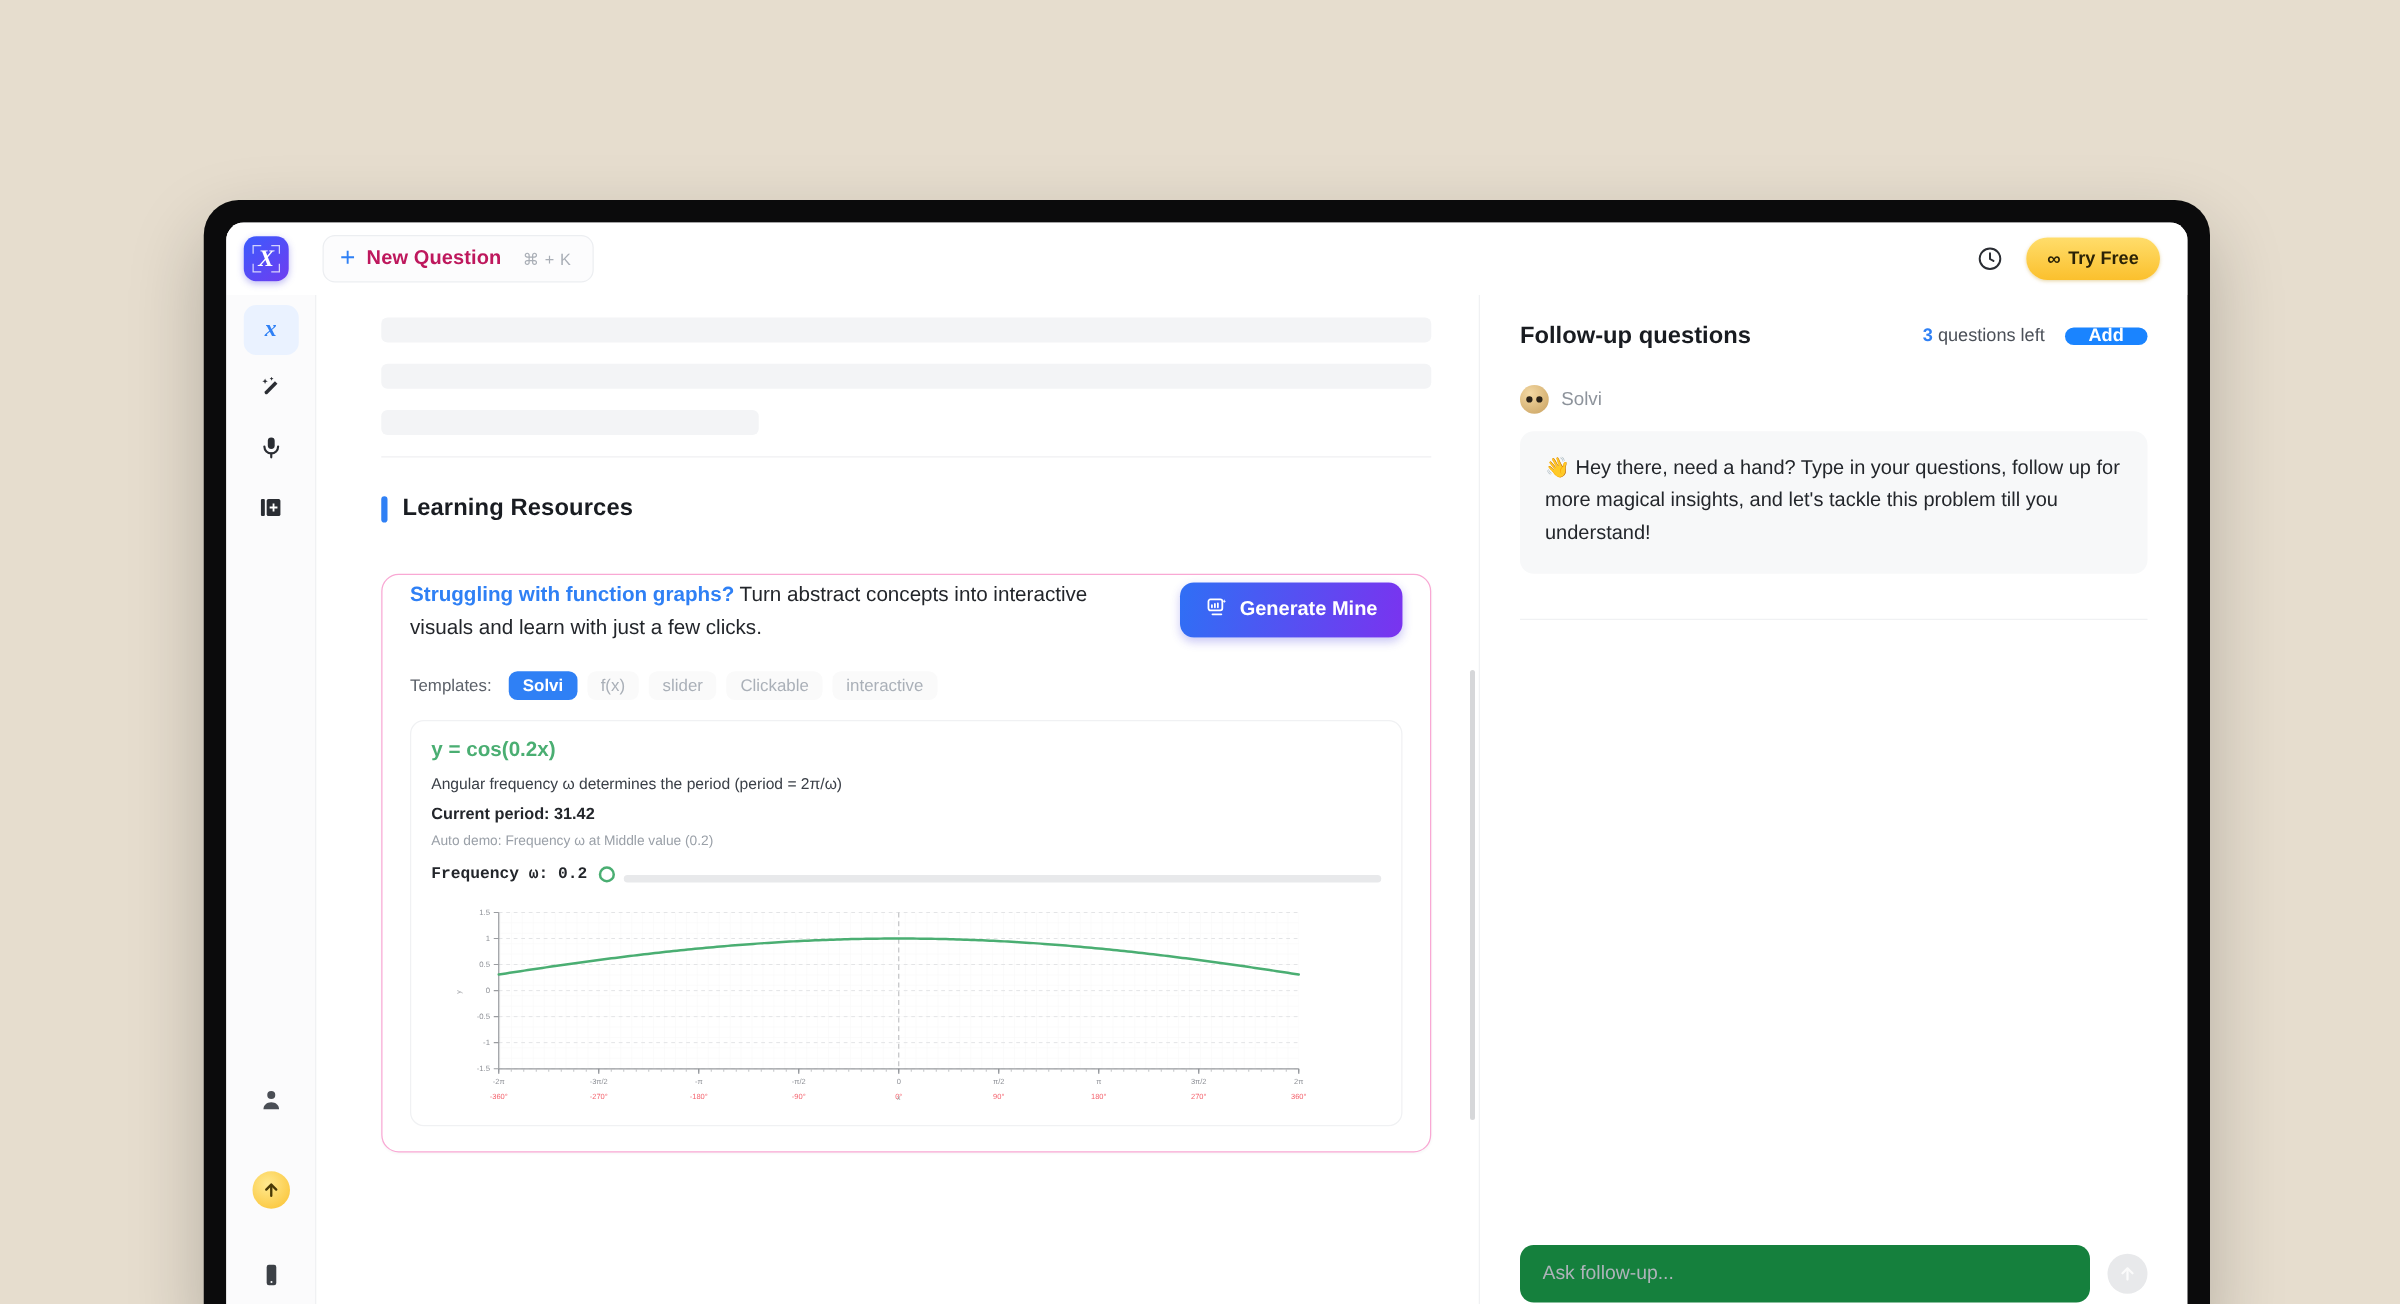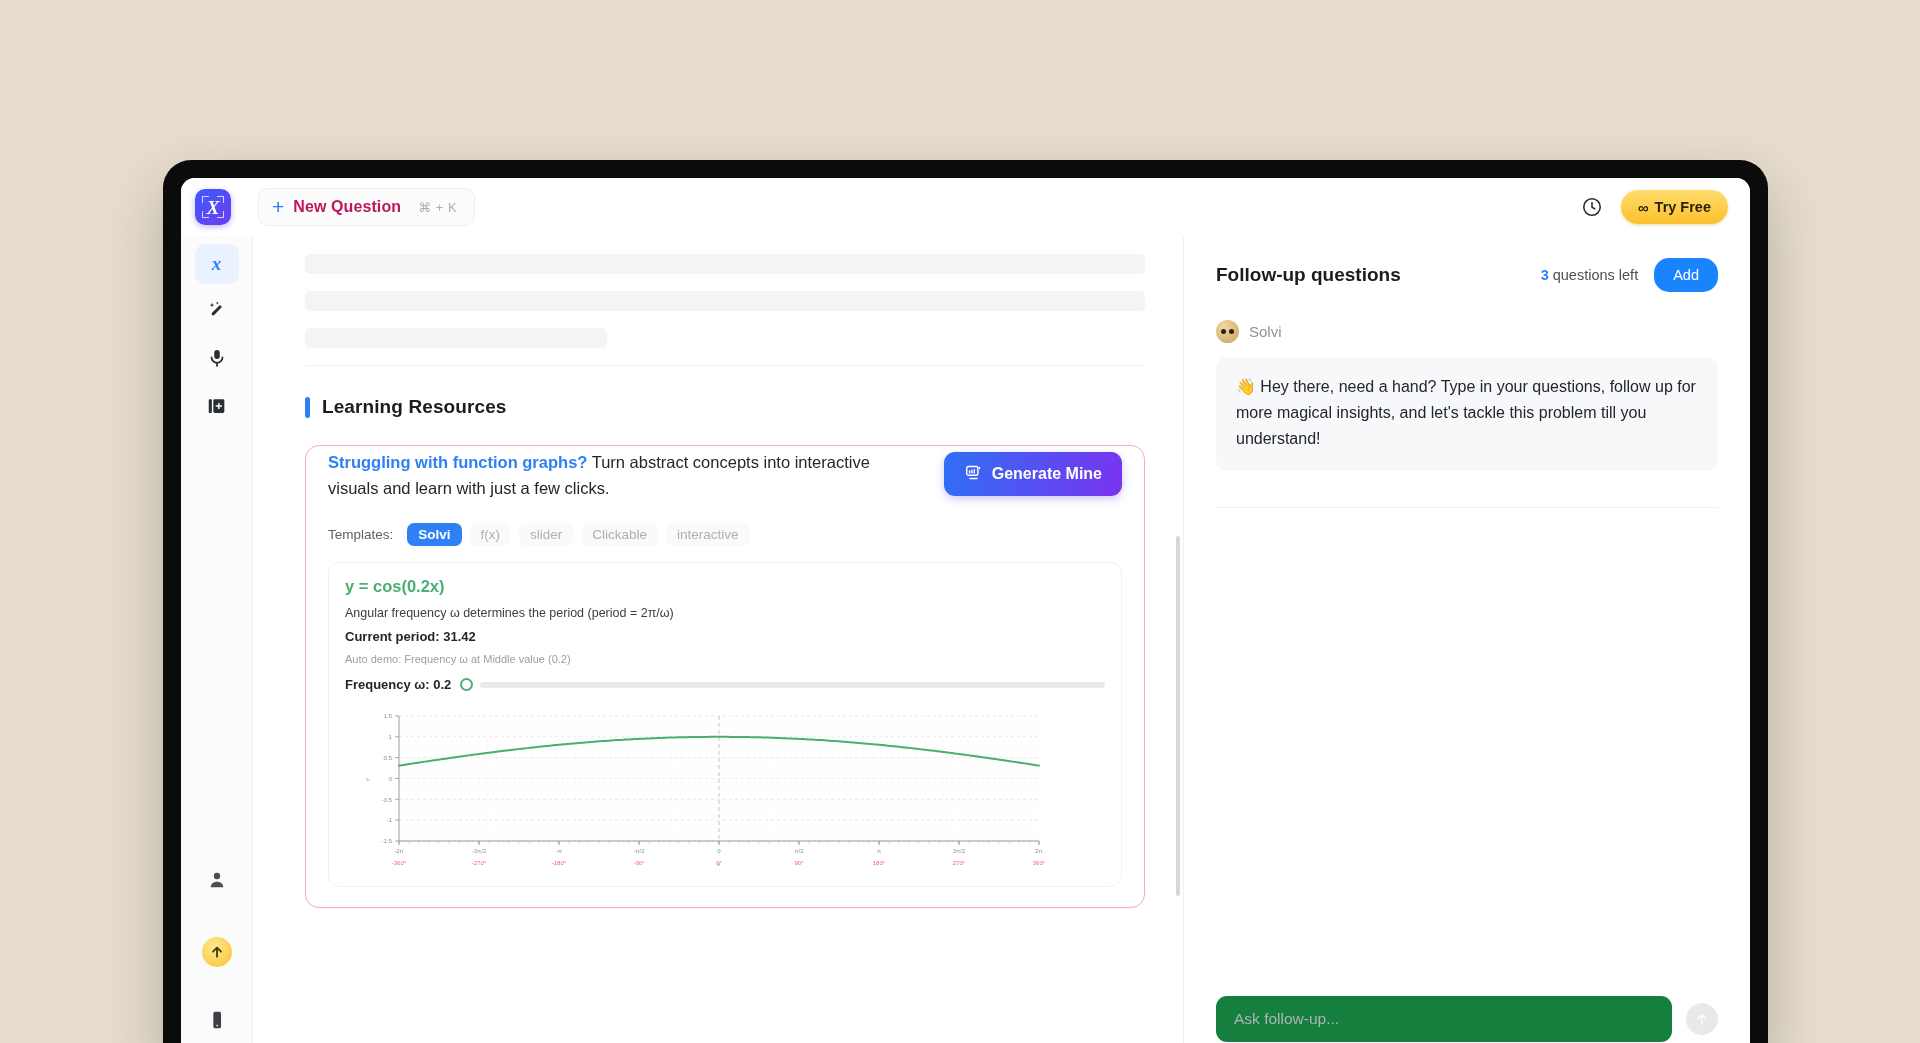--- a/index.html
+++ b/index.html
@@ -138,21 +138,21 @@
     position: relative;
   }
 
   
   .skeleton { height: 20px; border-radius: 5px; background: #f3f4f6; margin-bottom: 17px; }
   .skeleton.w100 { width: 100%; }
   .skeleton.w36 { width: 36%; }
   #skeleton-divider { height: 1px; background: #eff0f2; margin: 12px 0 30px 0; }
 
   
-  #section-header { display: flex; align-items: center; gap: 12px; margin-bottom: 27px; }
+  #section-header { display: flex; align-items: center; gap: 12px; margin-bottom: 41px; }
   #section-bar { width: 5px; height: 21px; border-radius: 3px; background: #2f80f5; }
   #section-title { font-size: 19px; font-weight: 700; color: #191c21; letter-spacing: .1px; }
 
   
   #promo-card {
     border: 1px solid #f9a8d4; border-radius: 14px;
     padding: 4px 22px 20px 22px;
     background: #fff;
     box-shadow: 0 1px 2px rgba(16,24,40,.03);
   }
@@ -188,21 +188,21 @@
   #graph-widget {
     margin-top: 16px;
     border: 1px solid #f0f1f3; border-radius: 11px;
     padding: 14px 16px 18px 16px;
     background: #fff;
   }
   #fn-title { color: #4aae72; font-size: 16.5px; font-weight: 700; margin-bottom: 10px; }
   .fn-note { font-size: 12.5px; color: #3b4048; margin-bottom: 9px; }
   .fn-note.muted { font-size: 11px; color: #9aa0a8; }
   .fn-note.strong { font-weight: 700; color: #23262b; font-size: 13px; }
-  #slider-row { display: flex; align-items: center; gap: 9px; margin: 12px 0 6px 0; }
+  #slider-row { display: flex; align-items: flex-end; gap: 9px; margin: 12px 0 6px 0; font-family: Liberation Mono, monospace; }
   #slider-track {
     flex: 1 1 auto; height: 6px; border-radius: 3px; background: #e8e9eb; position: relative;
   }
   #slider-knob {
     width: 13px; height: 13px; border-radius: 50%;
     border: 2px solid #4aae72; background: #fff;
     margin-right: -2px; flex: none; cursor: pointer;
   }
 
   
@@ -217,22 +217,22 @@
     display: flex; flex-direction: column;
     min-width: 0;
     position: relative;
   }
   #followup-head { display: flex; align-items: center; margin-bottom: 28px; }
   #followup-title { font-size: 19px; font-weight: 700; color: #191c21; }
   #followup-meta { margin-left: auto; display: flex; align-items: center; gap: 16px; }
   #questions-left { font-size: 14.5px; color: #4b5058; }
   #questions-left .count { color: #2f80f5; font-weight: 700; }
   #add-btn {
-    height: 34px; padding: 0 19px; border-radius: 15px;
-    background: #1a84ff; color: #fff; font-size: 14.5px; font-weight: 400;
+    height: 14px; padding: 0 19px; border-radius: 15px;
+    background: #1a84ff; color: #fff; font-size: 14.5px; font-weight: 700;
     display: flex; align-items: center; cursor: pointer;
   }
   #solvi-row { display: flex; align-items: center; gap: 10px; margin-bottom: 14px; }
   #solvi-avatar {
     width: 23px; height: 23px; border-radius: 50%;
     background: radial-gradient(circle at 35% 30%, #f3d8a3, #c9a15f);
     position: relative; flex: none;
   }
   #solvi-avatar .eye {
     position: absolute; top: 9px; width: 5px; height: 5px; border-radius: 50%; background: #2b2217;

